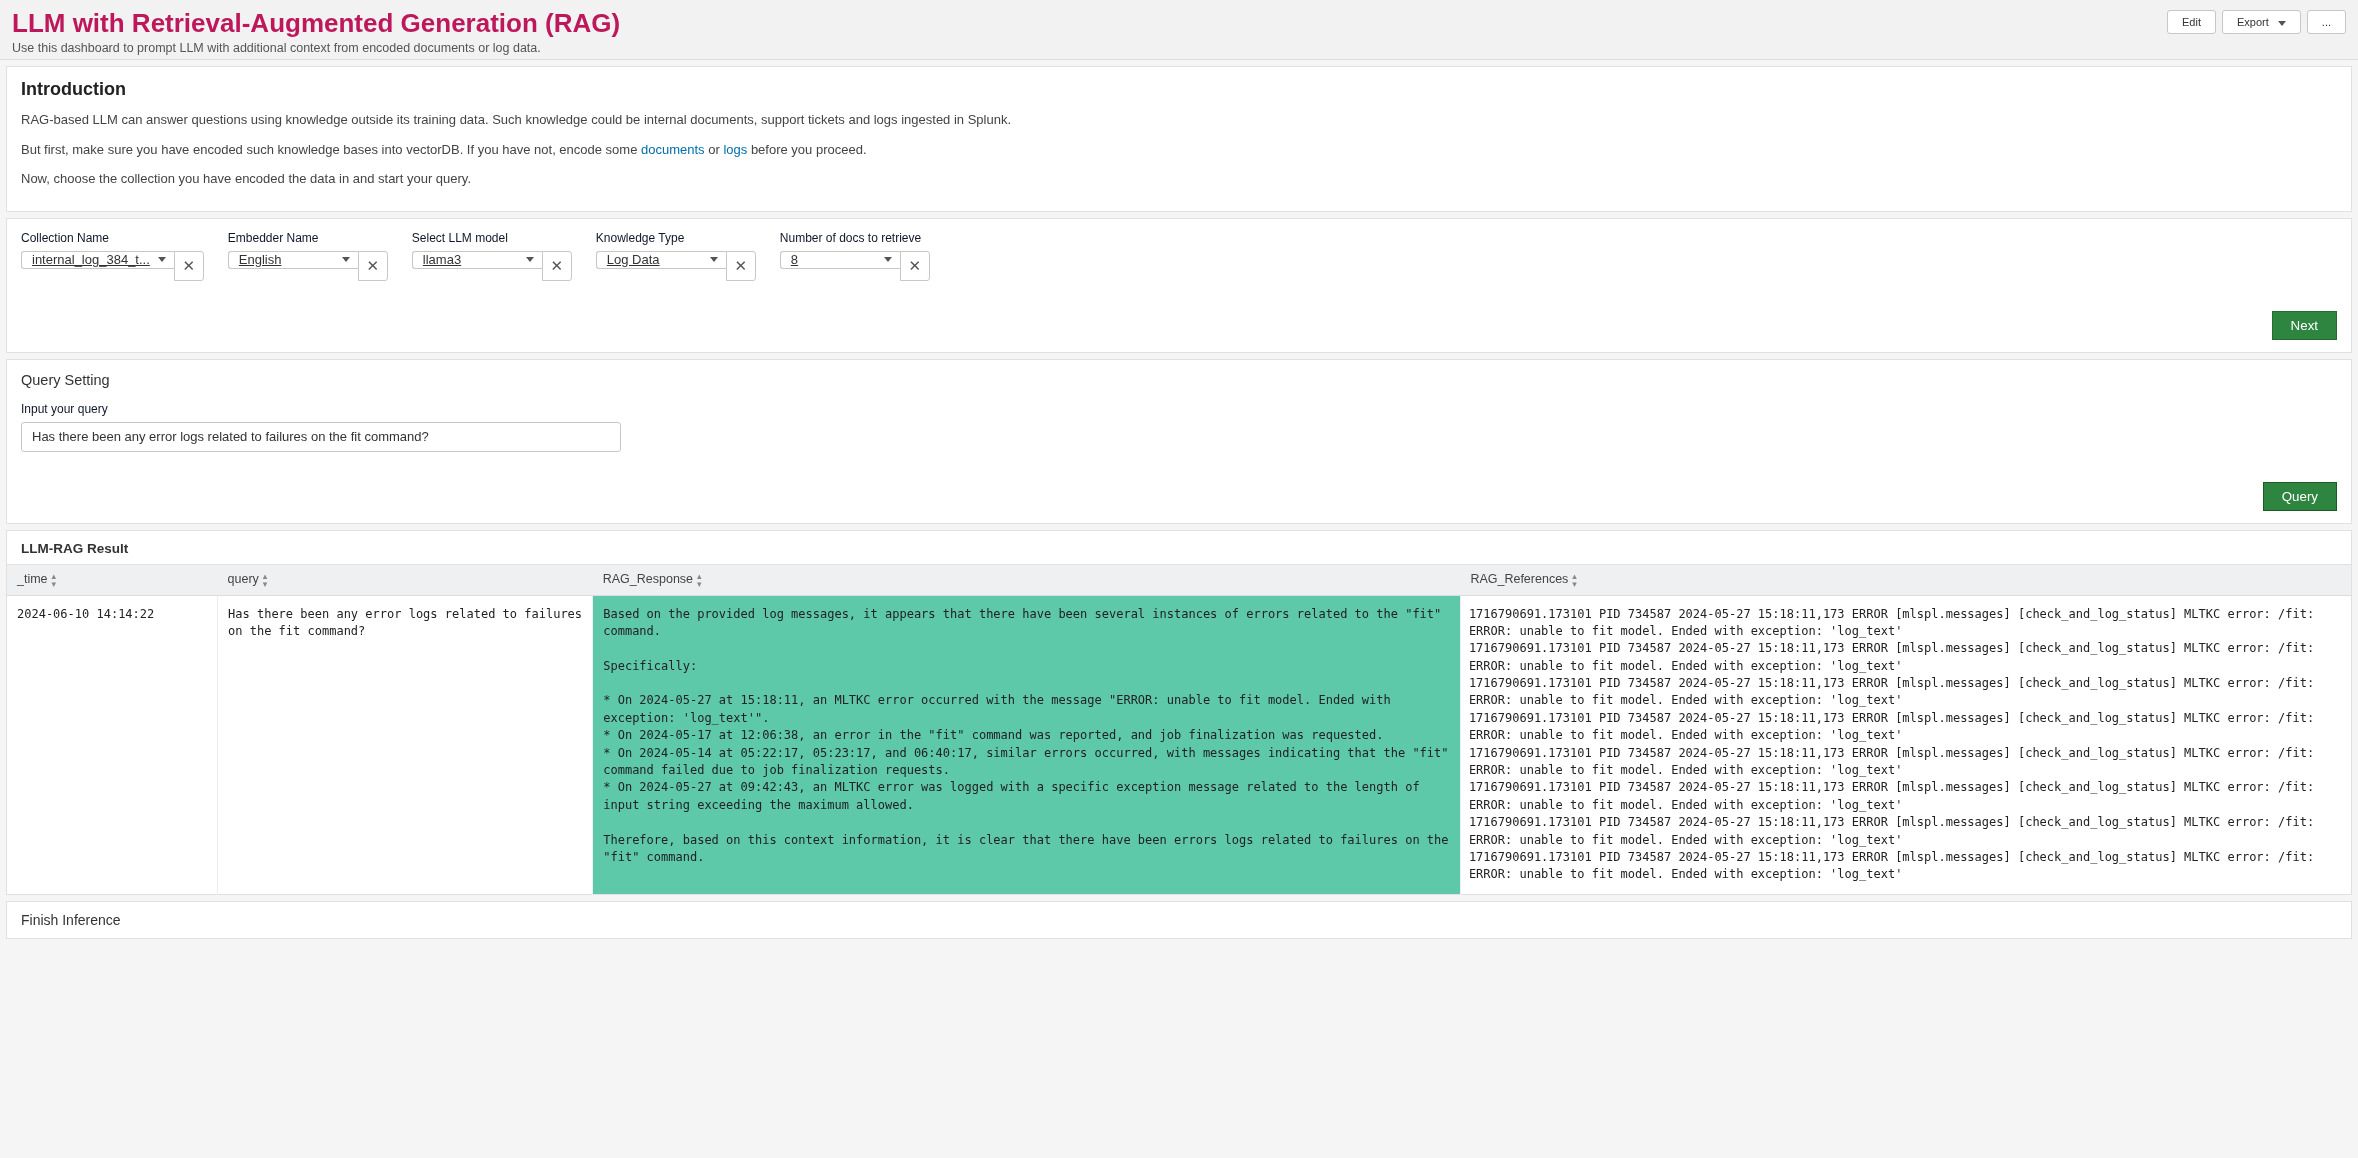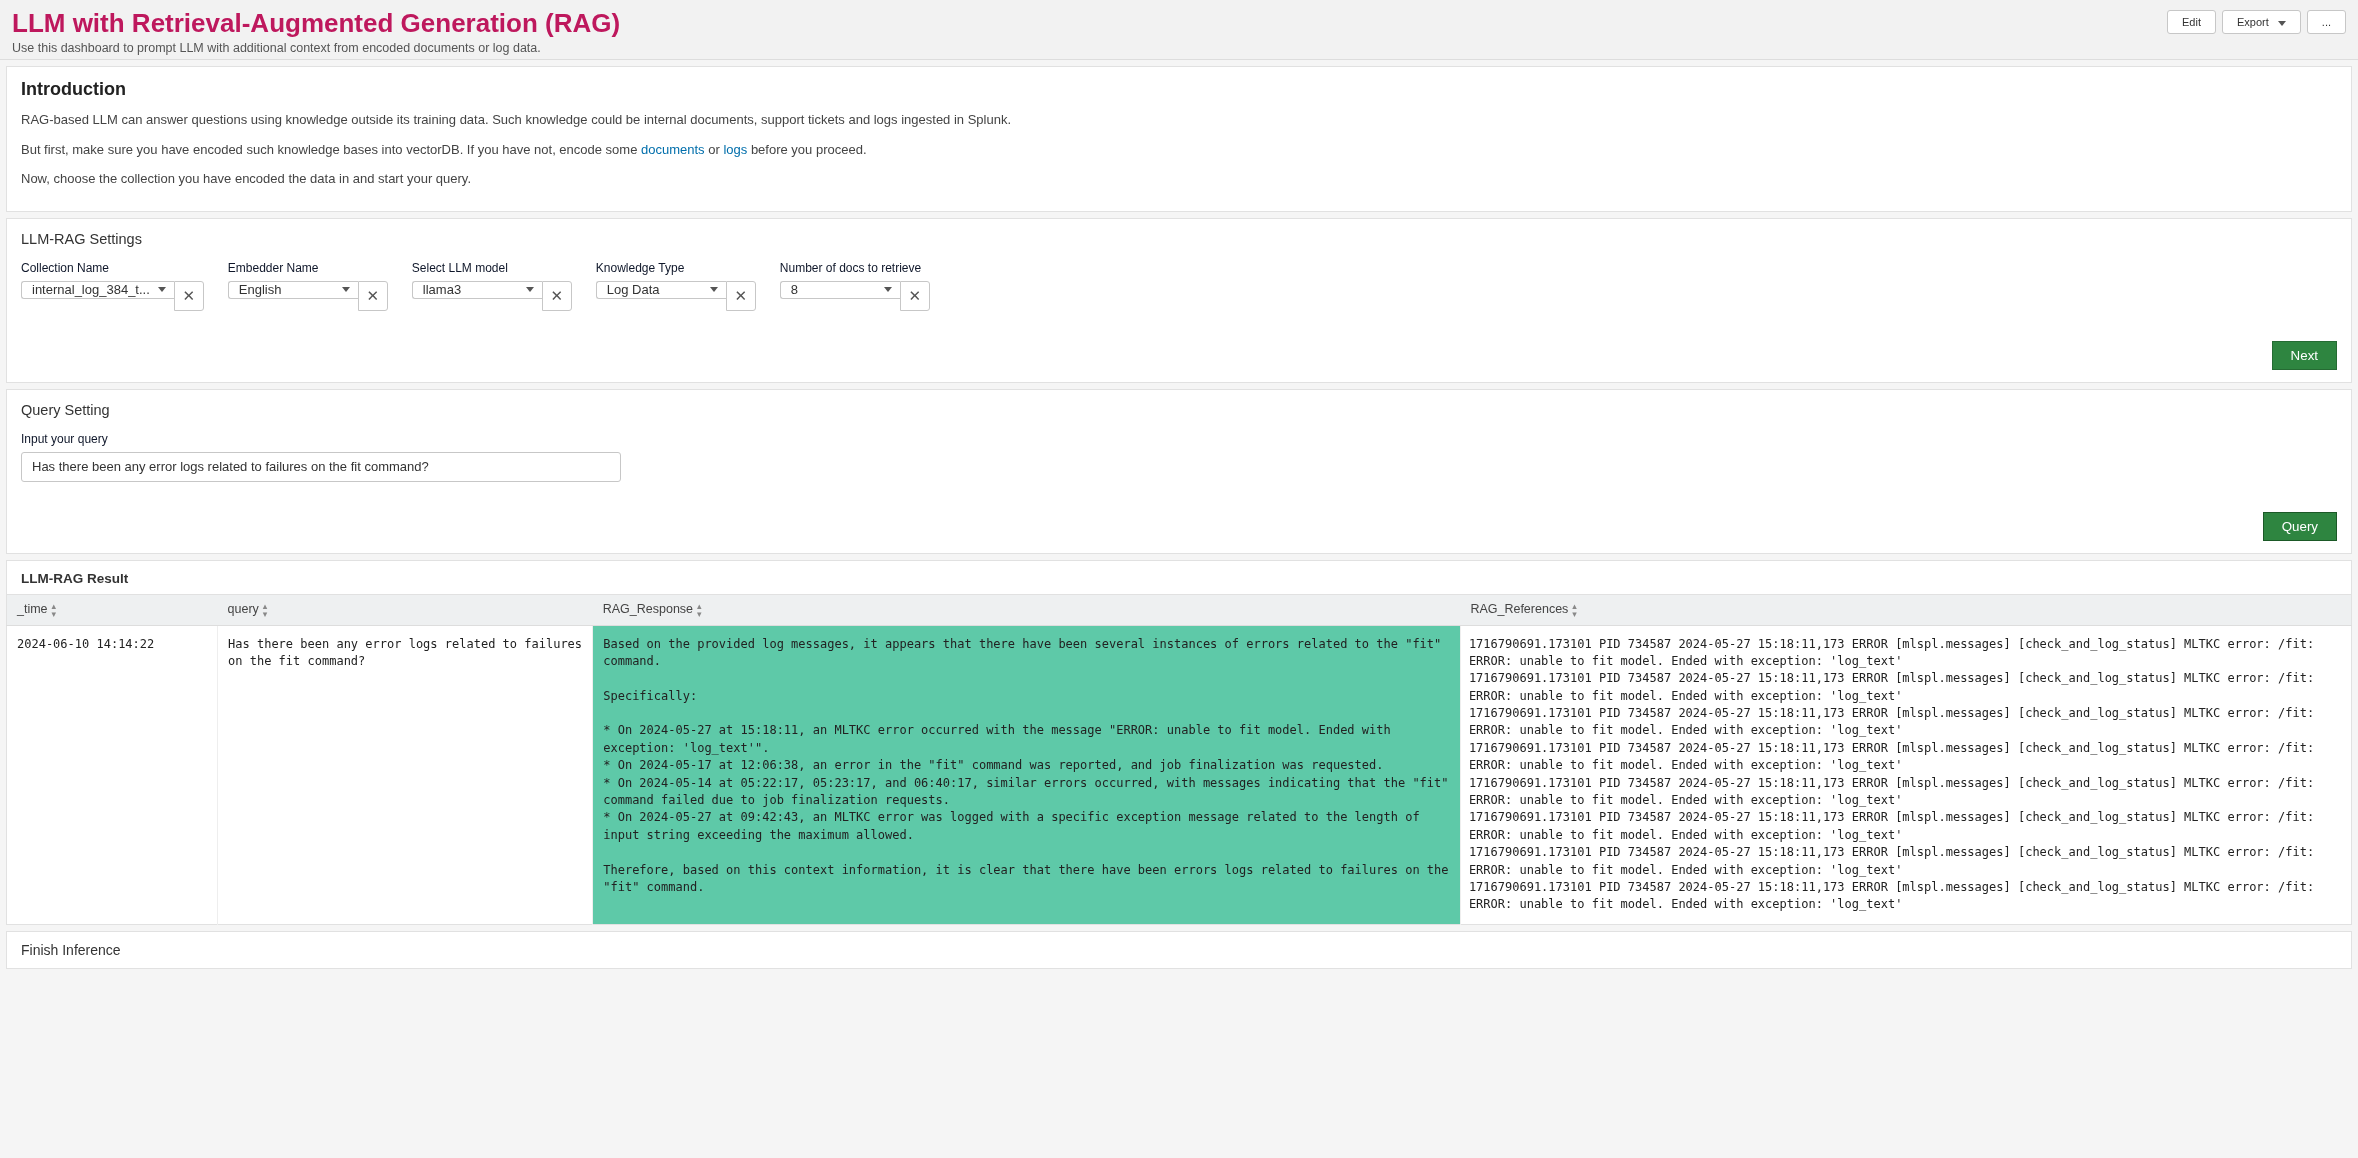--- a/index.html
+++ b/index.html
@@ -111,20 +111,21 @@
     border: 1px solid #c7c7c7;
     border-right: none;
     border-radius: 3px 0 0 3px;
     background: #fff;
     height: 18px;
     padding: 0 8px 0 10px;
     min-width: 150px;
     cursor: pointer;
     font-size: 13px;
     color: #333;
+    text-decoration: underline;
   }
   .combo-select .caret {
     width: 0; height: 0;
     border-left: 4px solid transparent;
     border-right: 4px solid transparent;
     border-top: 5px solid #555;
     margin-left: 8px;
   }
   .combo-clear {
     border: 1px solid #c7c7c7;
@@ -234,21 +235,20 @@
 <div class="panel">
   <h2>Introduction</h2>
   <p>RAG-based LLM can answer questions using knowledge outside its training data. Such knowledge could be internal documents, support tickets and logs ingested in Splunk.</p>
   <p>
     <span>But first, make sure you have encoded such knowledge bases into vectorDB. If you have not, encode some </span><a href="#">documents</a><span> or </span><a href="#">logs</a><span> before you proceed.</span>
   </p>
   <p>Now, choose the collection you have encoded the data in and start your query.</p>
 </div>
 
 <div class="panel">
-  <div class="section-title">LLM-RAG Settings</div>
   <div class="form-row">
 
     <div class="form-group">
       <div class="form-label">Collection Name</div>
       <div class="combo">
         <div class="combo-select" style="min-width:130px">
           <span>internal_log_384_t...</span>
           <span class="caret"></span>
         </div>
         <div class="combo-clear">

